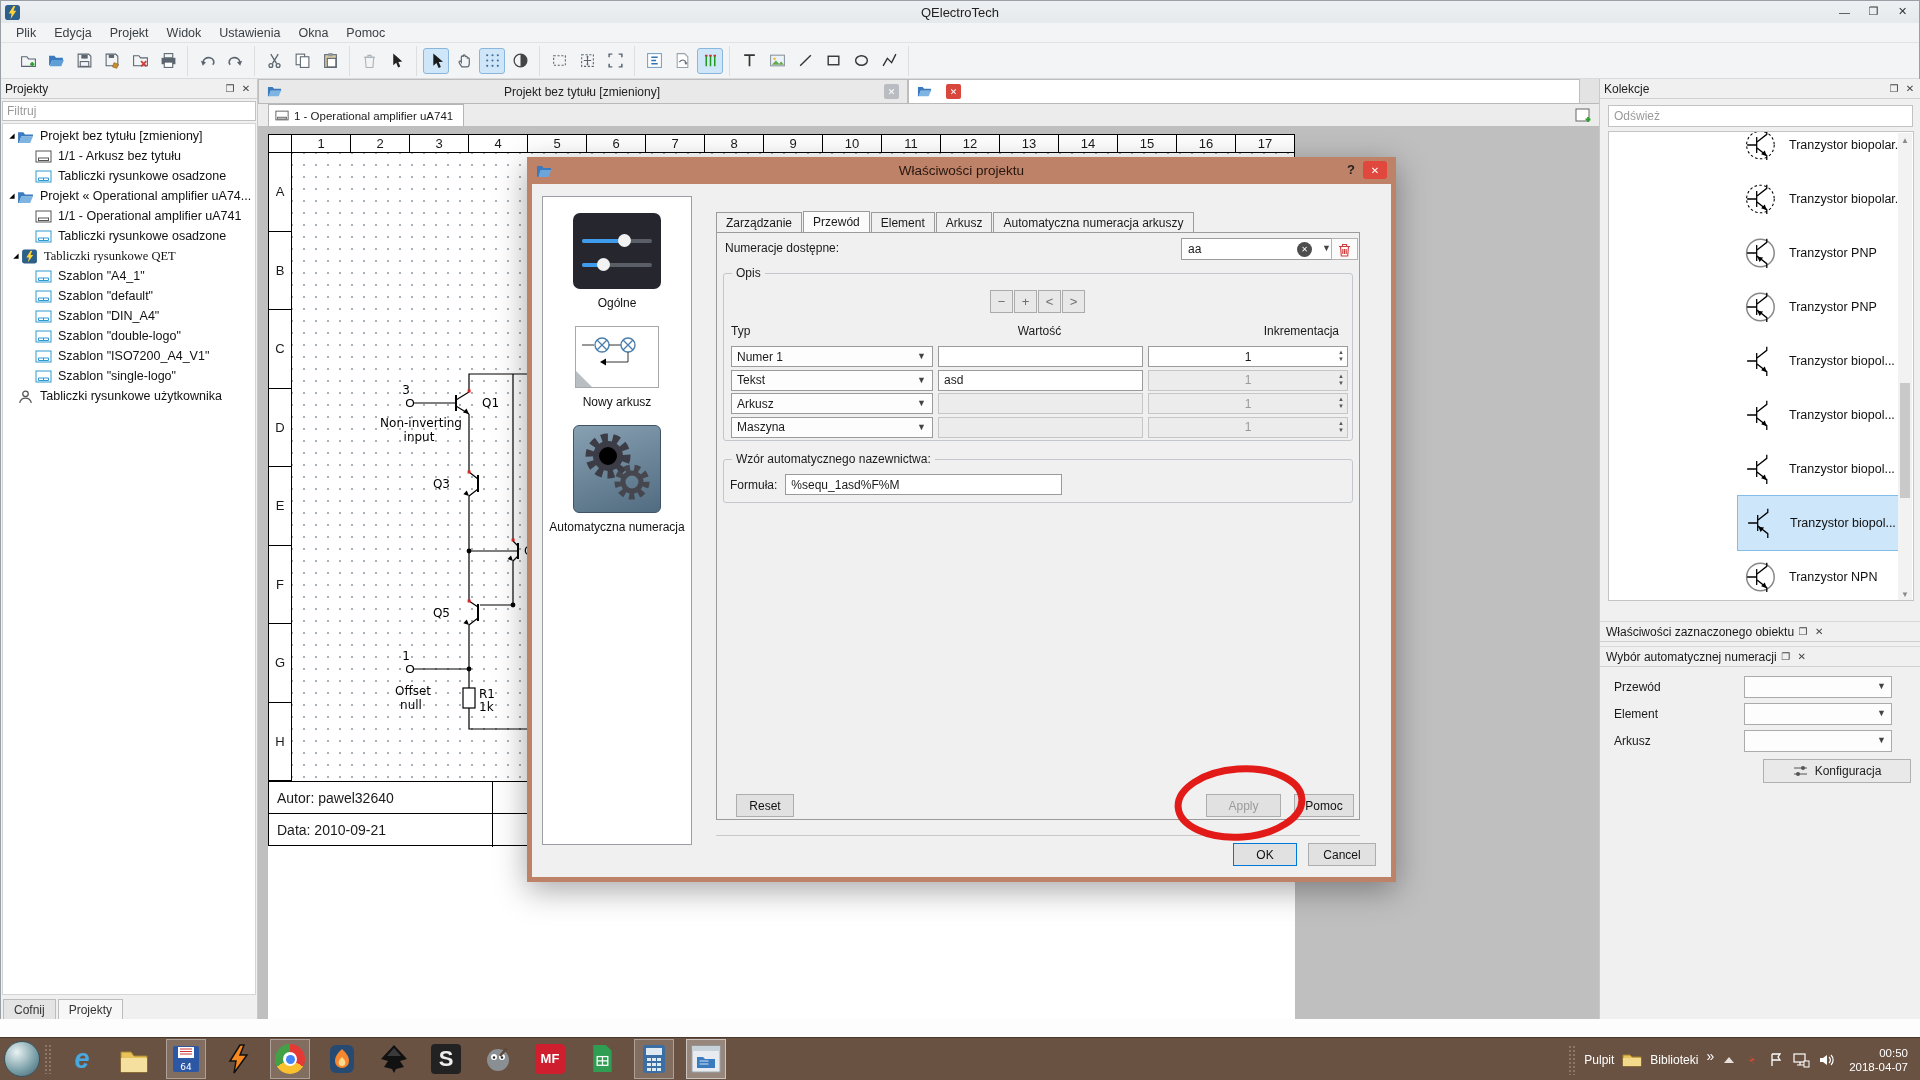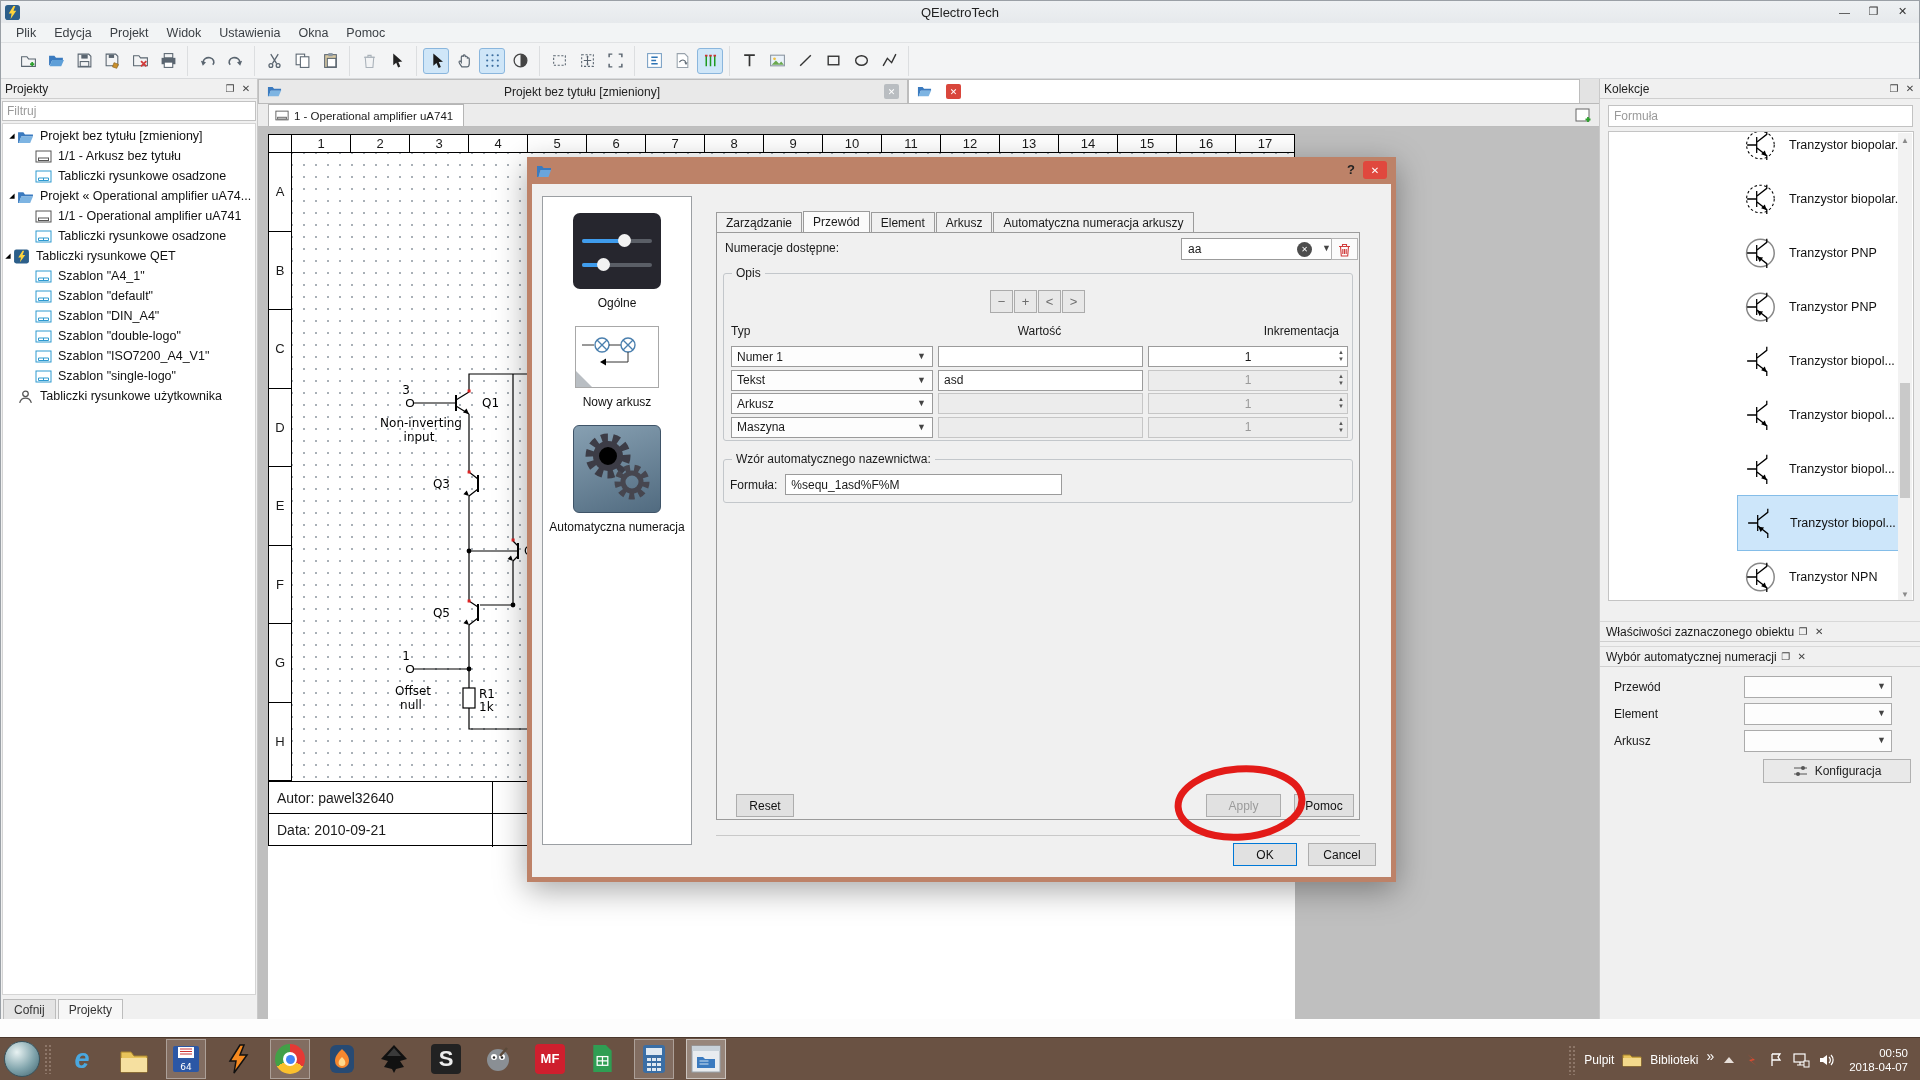--- a/index.html
+++ b/index.html
@@ -435,21 +435,21 @@
               <span>1/1 - Operational amplifier uA741</span>
             </div>
             <div class="tree-row" style="padding-left: 22px;">
               <span class="tree-exp"></span>
               <span class="tree-ico"><svg viewBox="0 0 17 13">
                   <rect x="1" y="1" width="15" height="11" fill="#fff" stroke="#2e9ad0"></rect>
                   <path d="M3.5 8h10M3.5 10.5h10M3.5 8v2.5M8.5 8v2.5M13.5 8v2.5" stroke="#2e9ad0" fill="none"></path>
                 </svg></span>
               <span>Tabliczki rysunkowe osadzone</span>
             </div>
-            <div class="tree-row" style="padding-left: 0;">
+            <div class="tree-row" style="padding-left: 8px; font-family: Liberation Serif, serif;">
               <span class="tree-exp">◢</span>
               <span class="tree-ico"><svg viewBox="0 0 16 13">
                   <rect x="1" y="0" width="14" height="13" rx="2" fill="#2c5f8a"></rect>
                   <polygon points="9,1 5,7.5 7.5,7.5 6.5,12 11.5,5 9,5 10.5,1" fill="#ffd43b"></polygon>
                 </svg></span>
               <span>Tabliczki rysunkowe QET</span>
             </div>
             <div class="tree-row" style="padding-left: 22px;">
               <span class="tree-exp"></span>
               <span class="tree-ico"><svg viewBox="0 0 17 13">
@@ -659,21 +659,21 @@
         </div>
       </div>
 
       <div class="right-panel">
         <div class="panel-head">
           <span>Kolekcje</span>
           <span class="spacer"></span>
           <span class="ph-btn">❐</span>
           <span class="ph-btn">✕</span>
         </div>
-        <div class="kol-filter">Formuła</div>
+        <div class="kol-filter">Odśwież</div>
         <div class="kol-list" id="kol-list">
             <div class="kol-item" style="margin-top: -14px;">
               <div class="kol-sel">
                 <svg viewBox="0 0 32 32">
                   <circle cx="14.5" cy="16" r="13" fill="none" stroke="#000" stroke-dasharray="2.4 2.2"></circle>
                   <path d="M2 16h9M11 8.5v15M11 13.5L20.5 6V2.5M11 18.5l9.5 7.5V30" fill="none" stroke="#000" stroke-width="1.2"></path>
                   <polygon points="20.5,26.5 15.2,24.6 18.6,21.2" fill="#000"></polygon>
                 </svg>
                 <span class="kol-label">Tranzystor biopolar...</span>
               </div>
@@ -806,20 +806,21 @@
   </div>
 
   <div class="dialog">
     <div class="dlg-title">
       <div class="fico">
         <svg viewBox="0 0 16 14">
             <path d="M1 2h5l1.5 2H15v2H4.5l-2 7H1z" fill="#3a7abf"></path>
             <path d="M4.5 6H15l-2.5 7H2.5z" fill="#6aa5dc"></path>
           </svg>
       </div>
+      <div class="ttl">Właściwości projektu</div>
       <div class="dlg-help">?</div>
       <div class="dlg-close">✕</div>
     </div>
     <div class="dlg-body">
       <div class="dlg-side" id="dlg-side">
           <div class="side-item">
             <div class="ic-general">
               <div class="track" style="top:26px;">
                 <div class="fill" style="width:60%;"></div>
                 <div class="knob" style="left:52%;"></div>

